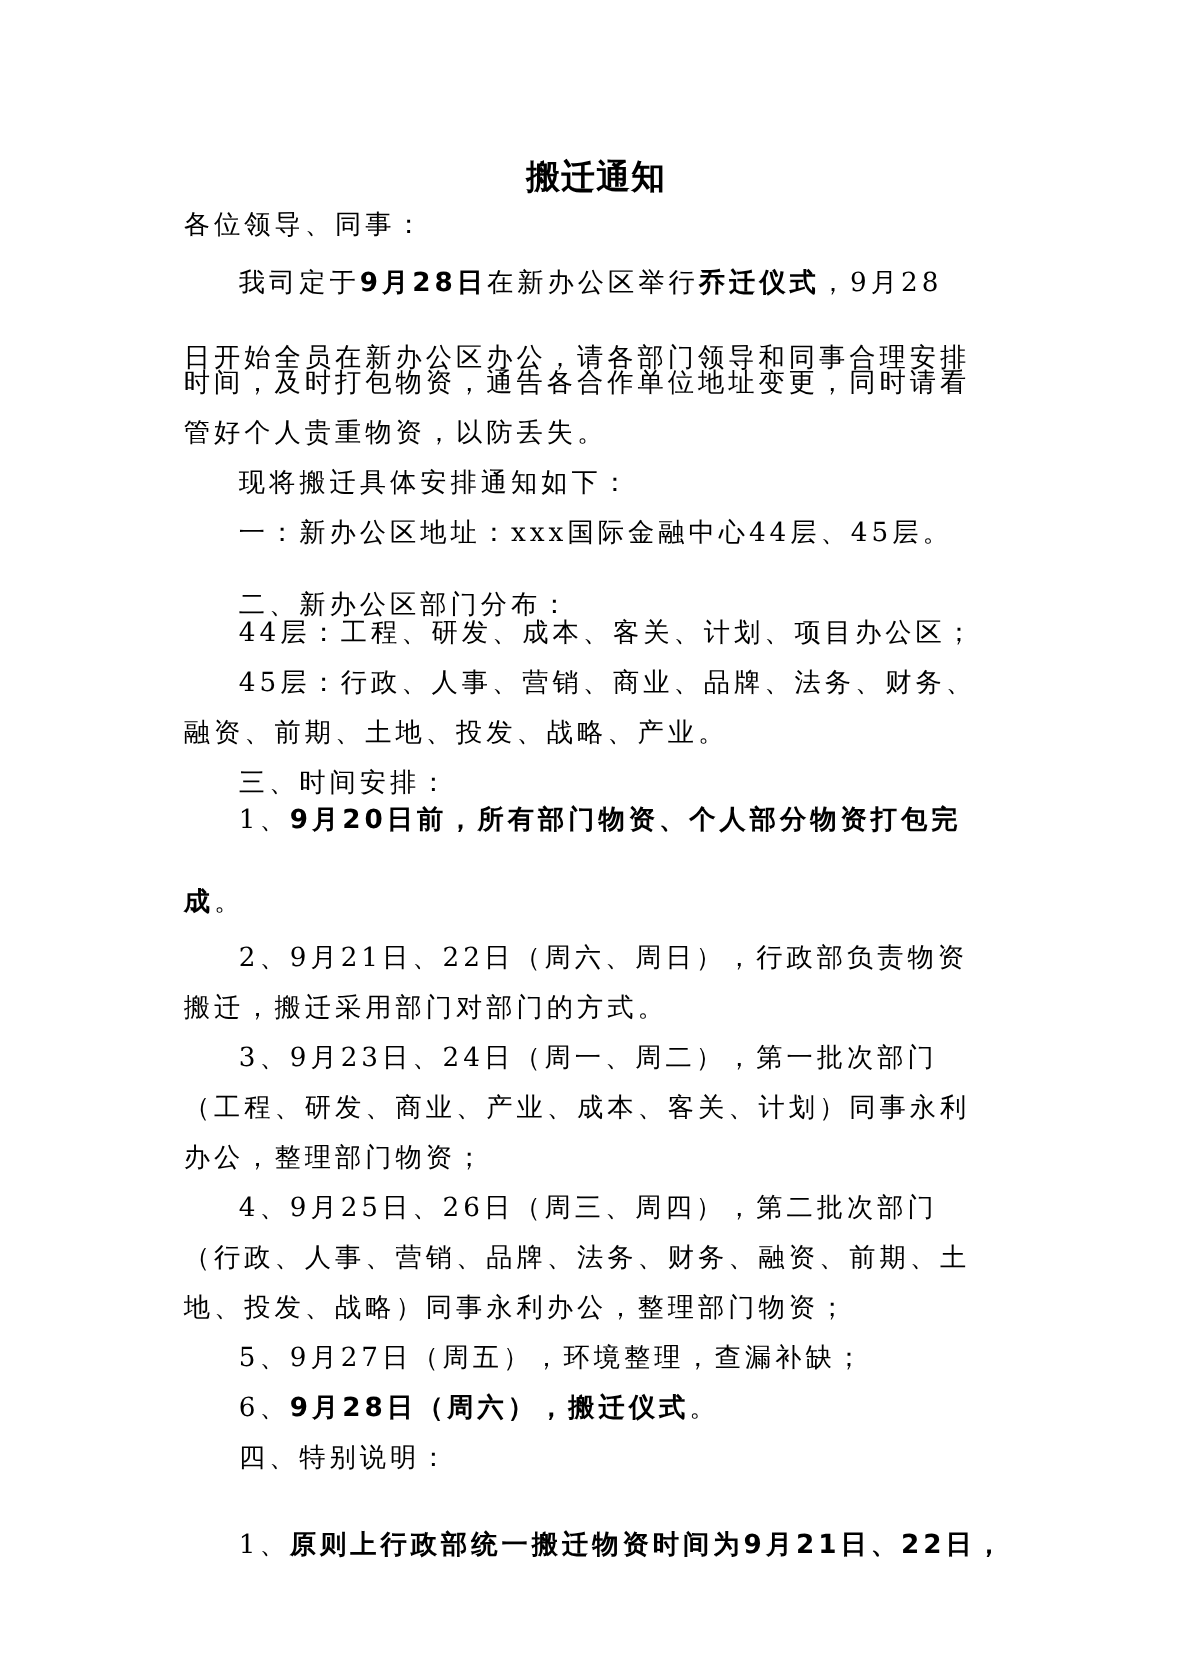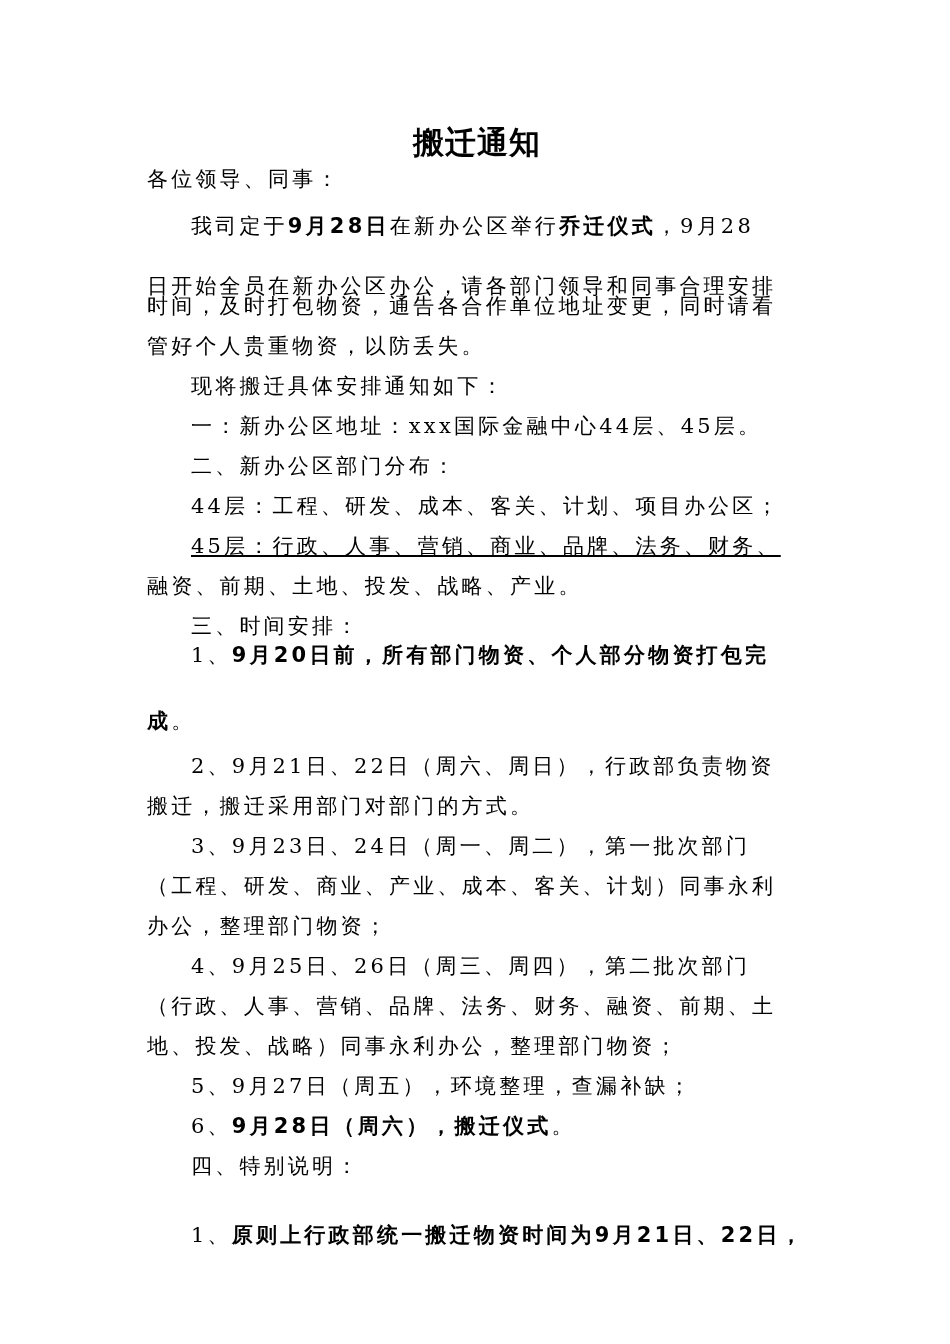--- a/index.html
+++ b/index.html
@@ -22,21 +22,21 @@
       width: 660px;
     }
     .title {
       position: absolute;
       left: 0;
       width: 660px;
       top: 118px;
       text-align: center;
       font-family: "DejaVu Sans", "Liberation Sans", sans-serif;
       font-weight: bold;
-      font-size: 31px;
+      font-size: 27px;
       line-height: 48px;
       letter-spacing: 1px;
     }
     .line {
       position: absolute;
       left: 0;
       white-space: nowrap;
       font-size: 21px;
       line-height: 30px;
       letter-spacing: 3.2px;
@@ -59,23 +59,23 @@
     <span>我司定于</span><span class="b">9月28日</span><span>在新办公区举行</span><span class="b">乔迁仪式</span><span>，9月28</span>
   </div>
   <div class="line" style="top:251px;margin-top:20px;">日开始全员在新办公区办公，请各部门领导和同事合理安排</div>
   <div class="line" style="top:291px;">时间，及时打包物资，通告各合作单位地址变更，同时请看</div>
   <div class="line" style="top:331px;">管好个人贵重物资，以防丢失。</div>
 
   <div class="line indent" style="top:371px;">现将搬迁具体安排通知如下：</div>
 
   <div class="line indent" style="top:411px;">一：新办公区地址：xxx国际金融中心44层、45层。</div>
 
-  <div class="line indent" style="top:451px;">二、新办公区部门分布：</div>
+  <div class="line indent" style="top:468px;">二、新办公区部门分布：</div>
   <div class="line indent" style="top:491px;">44层：工程、研发、成本、客关、计划、项目办公区；</div>
-  <div class="line indent" style="top:531px;text-decoration:underline;">45层：行政、人事、营销、商业、品牌、法务、财务、</div>
+  <div class="line indent" style="top:531px;">45层：行政、人事、营销、商业、品牌、法务、财务、</div>
   <div class="line" style="top:571px;">融资、前期、土地、投发、战略、产业。</div>
 
   <div class="line indent" style="top:611px;">三、时间安排：</div>
 
   <div class="line indent" style="top:640px;">
     <span>1、</span><span class="b">9月20日前，所有部门物资、个人部分物资打包完</span>
   </div>
   <div class="line" style="top:706px;">
     <span class="b">成</span><span>。</span>
   </div>

